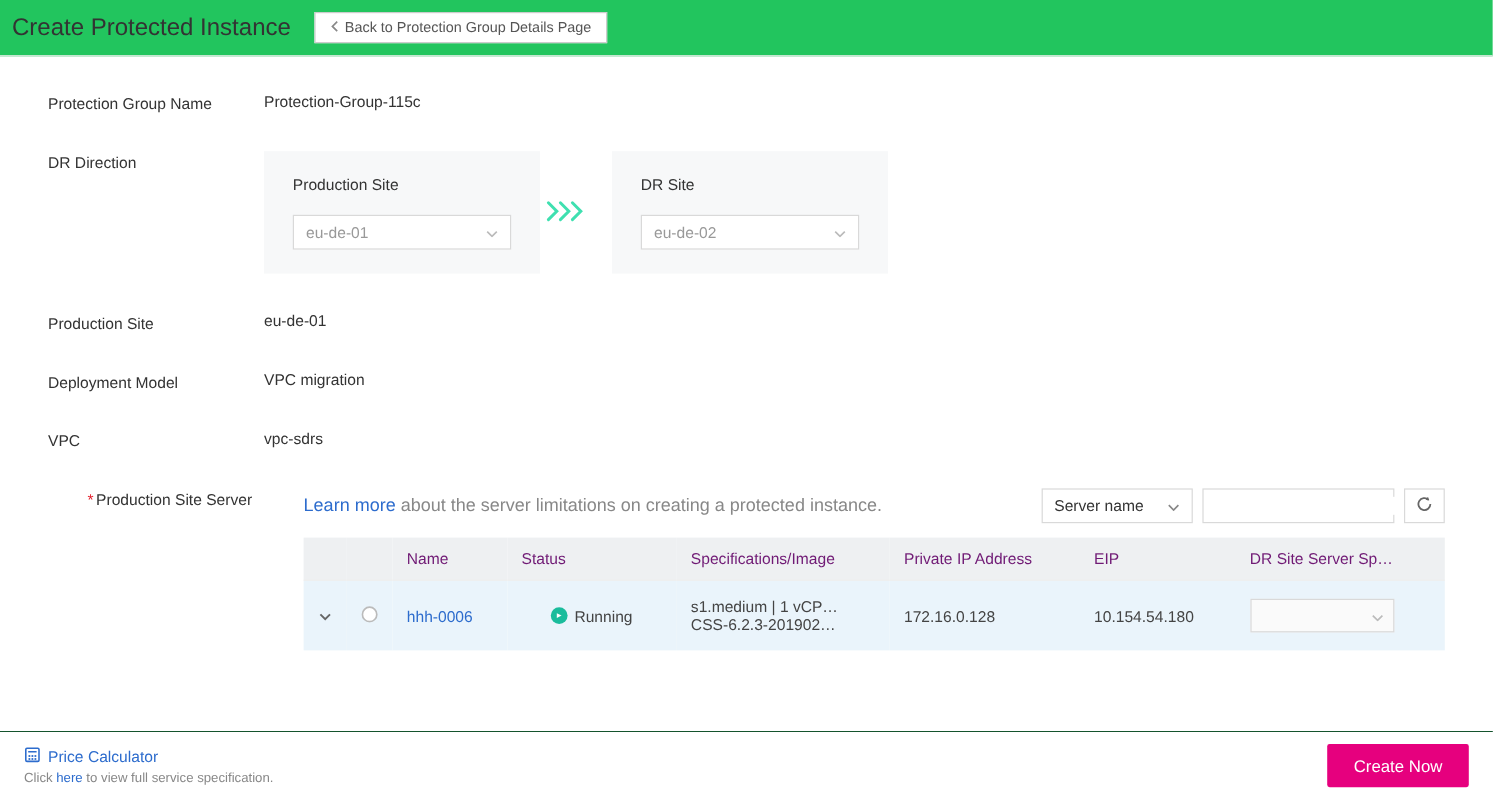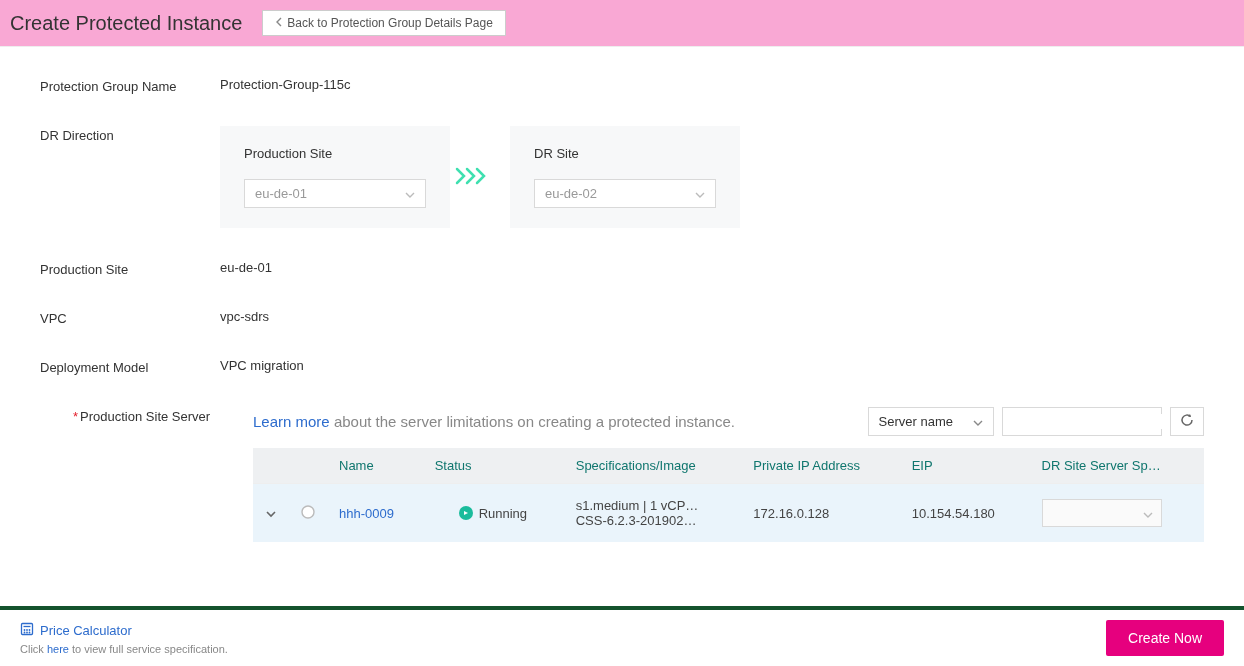--- a/index.html
+++ b/index.html
@@ -1,18 +1,18 @@
 <!DOCTYPE html>
 <html><head>
 <meta charset="utf-8">
 <style>
   * { box-sizing: border-box; margin: 0; padding: 0; }
   body { font-family: -apple-system, BlinkMacSystemFont, "Segoe UI", Arial, sans-serif; background: #fff; color: #333; font-size: 13px; }
 
-  .page-header { background: #f9a8d4; padding: 10px 20px 10px 10px; display: flex; align-items: center; gap: 20px; border-bottom: 1px solid #eee; }
+  .page-header { background: #22c55e; padding: 10px 20px 10px 10px; display: flex; align-items: center; gap: 20px; border-bottom: 1px solid #eee; }
   .page-title { font-size: 20px; font-weight: 400; color: #333; }
   .back-btn { border: 1px solid #ccc; background: #fff; padding: 5px 12px; font-size: 12px; color: #555; cursor: pointer; display: inline-flex; gap: 4px; }
 
   .content { padding: 30px 40px 90px 40px; }
   .form-row { display: flex; align-items: flex-start; margin-bottom: 32px; }
   .form-label { width: 180px; font-size: 13px; color: #333; padding-top: 2px; flex-shrink: 0; }
   .form-value { font-size: 13px; color: #333; flex: 1; }
   .required-star { color: #e41e2b; margin-right: 2px; }
 
   .direction-box { display: flex; align-items: center; gap: 0; }
@@ -29,31 +29,31 @@
   .search-controls { display: flex; align-items: stretch; gap: 8px; }
   .filter-select { border: 1px solid #d9d9d9; padding: 6px 10px; font-size: 13px; color: #333; display: flex; align-items: center; gap: 20px; cursor: pointer; background:#fff;}
   .search-input-wrap { border: 1px solid #d9d9d9; display: flex; align-items: center; padding: 0 8px 0 8px; width: 160px; background:#fff;}
   .search-input { border: none; outline: none; font-size: 13px; flex: 1; }
   .search-icon, .refresh-btn { cursor: pointer; color: #666; }
   .refresh-btn { border: 1px solid #d9d9d9; width: 34px; display: flex; align-items: center; justify-content: center; background:#fff;}
 
   .table-wrap { margin-top: 12px; }
   table { width: 100%; border-collapse: collapse; }
   thead { background: #eef0f2; }
-  th { text-align: left; font-weight: 400; font-size: 13px; color: #0f766e; padding: 10px 12px; }
+  th { text-align: left; font-weight: 400; font-size: 13px; color: #701a75; padding: 10px 12px; }
   td { padding: 14px 12px; font-size: 13px; color: #444; border-top: 1px solid #eee; vertical-align: middle; }
   tbody tr.selected-row { background: #eaf4fb; }
   .expand-cell { width: 30px; text-align: center; }
   .radio-cell { width: 30px; }
   .name-link { color: #2d6ccd; text-decoration: none; }
   .status-dot { display: inline-flex; align-items: flex-start; gap: 6px; padding-left: 24px; }
   .status-circle { width: 14px; height: 14px; border-radius: 50%; background: #1abc9c; display: inline-flex; align-items: center; justify-content: center; color: #fff; font-size: 9px; }
   .spec-dropdown { border: 1px solid #d9d9d9; background: #fafafa; height: 28px; width: 120px; display: flex; align-items: center; justify-content: flex-end; padding: 0 8px; }
 
-  .footer { position: fixed; bottom: 0; left: 0; right: 0; background: #fff; border-top: 4px solid #14532d; padding: 10px 20px; display: flex; align-items: center; justify-content: space-between; }
+  .footer { position: fixed; bottom: 0; left: 0; right: 0; background: #fff; border-top: 1px solid #14532d; padding: 10px 20px; display: flex; align-items: center; justify-content: space-between; }
   .footer-left { font-size: 12px; color: #666; }
   .price-calc { color: #2d6ccd; text-decoration: none; display: inline-flex; align-items: center; gap: 6px; font-size: 13px; margin-bottom: 4px;}
   .footer-note { font-size: 11px; color: #888; }
   .footer-note a { color: #2d6ccd; text-decoration: none; }
   .create-btn { background: #e6007e; color: #fff; border: none; padding: 10px 22px; font-size: 14px; cursor: pointer; border-radius: 2px; }
 
   .chevron-down { display:inline-block; }
   .truncate { white-space: nowrap; overflow: hidden; text-overflow: ellipsis; max-width: 140px; }
 </style>
 </head>
@@ -115,27 +115,27 @@
       </div>
     </div>
   </div>
 
   <div class="form-row">
     <div class="form-label">Production Site</div>
     <div class="form-value">eu-de-01</div>
   </div>
 
   <div class="form-row">
+    <div class="form-label">Deployment Model</div>
+    <div class="form-value">VPC migration</div>
+  </div>
+
+  <div class="form-row">
     <div class="form-label">VPC</div>
     <div class="form-value">vpc-sdrs</div>
-  </div>
-
-  <div class="form-row">
-    <div class="form-label">Deployment Model</div>
-    <div class="form-value">VPC migration</div>
   </div>
 
   <div class="form-row" style="margin-bottom:10px;margin-left:33px;">
     <div class="form-label">
       <span class="required-star">*</span><span>Production Site Server</span>
     </div>
     <div class="form-value">
       <div class="learn-row">
         <div class="learn-text">
           <a href="#">Learn more</a><span> about the server limitations on creating a protected instance.</span>
@@ -192,21 +192,21 @@
                     </svg>
                 </span>
               </td>
               <td class="radio-cell">
                 <span>
                   <svg width="14" height="14" viewBox="0 0 14 14">
                       <circle cx="7" cy="7" r="6" stroke="#bbb" stroke-width="1.4" fill="#fff"></circle>
                     </svg>
                 </span>
               </td>
-              <td><a href="#" class="name-link">hhh-0009</a></td>
+              <td><a href="#" class="name-link">hhh-0006</a></td>
               <td>
                 <span class="status-dot">
                   <span class="status-circle">
                     <svg width="8" height="8" viewBox="0 0 8 8">
                         <path d="M2 2 L6 4 L2 6 Z" fill="#fff"></path>
                       </svg>
                   </span>
                   <span>Running</span>
                 </span>
               </td>

